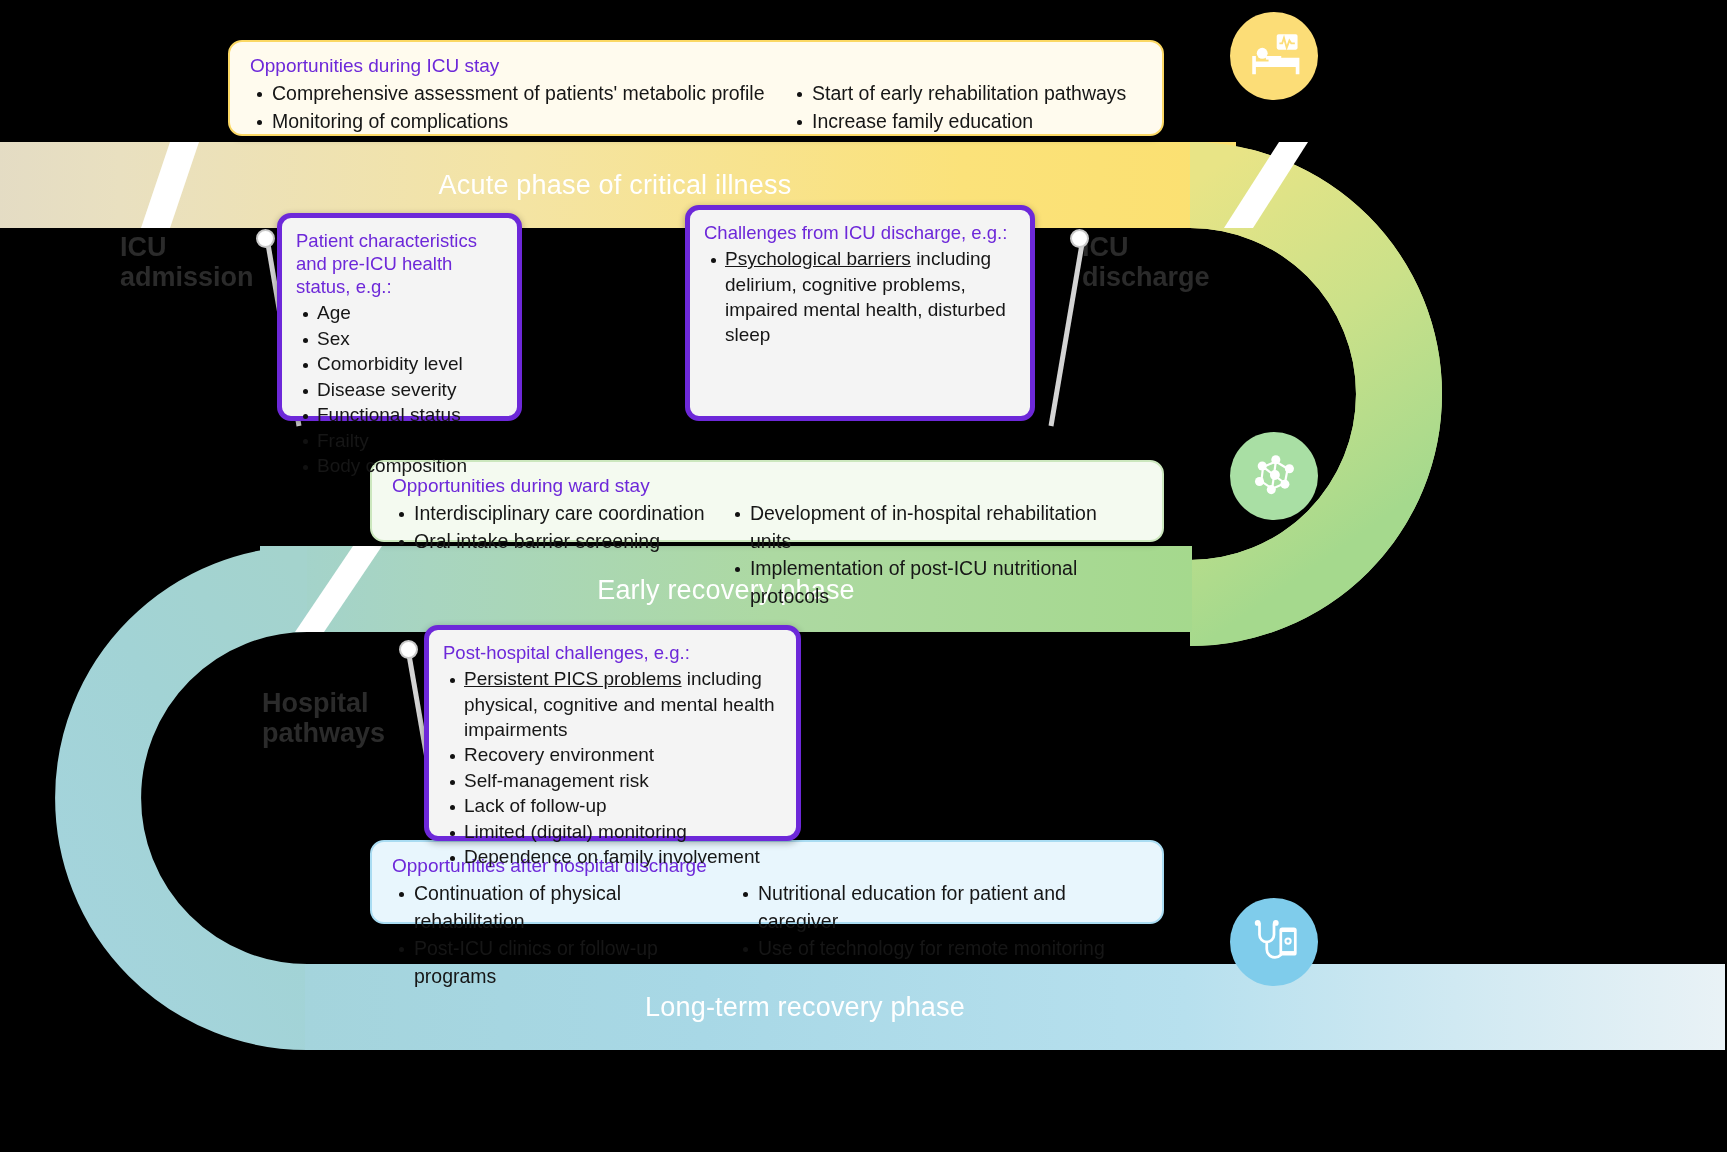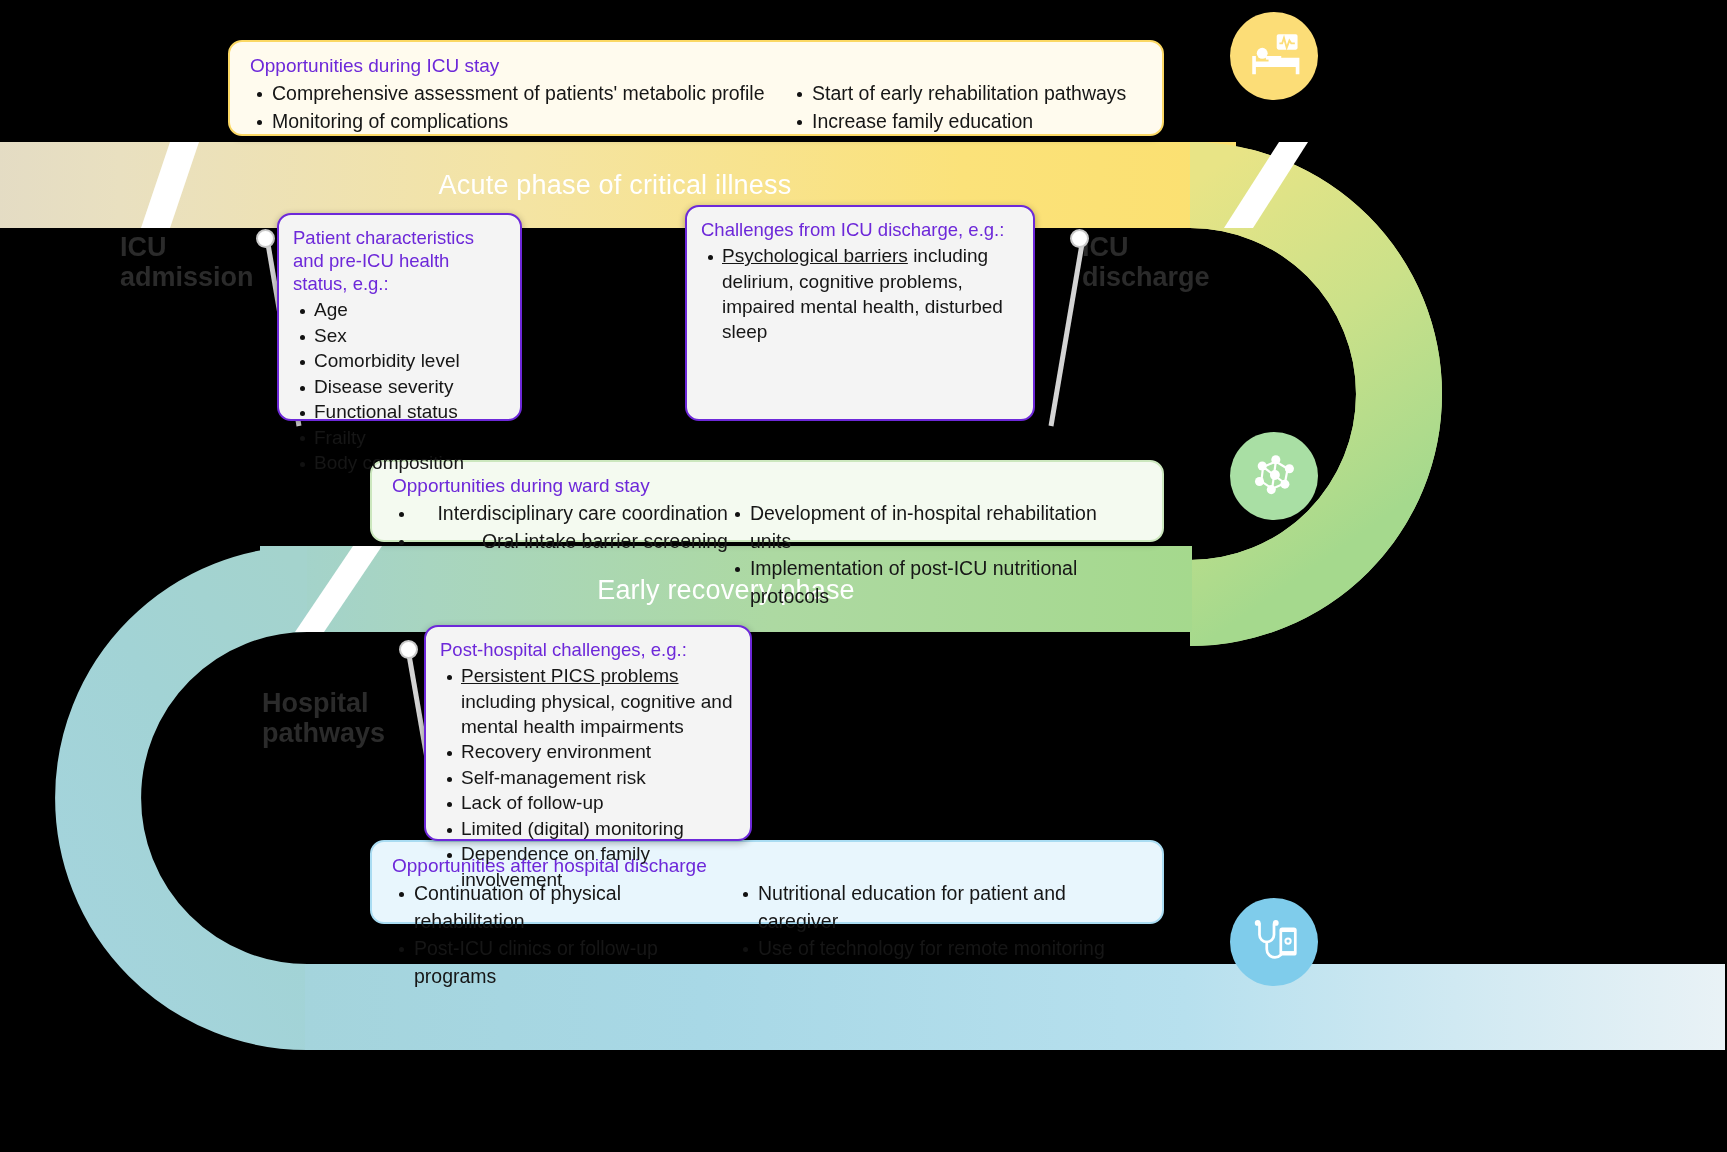--- a/index.html
+++ b/index.html
@@ -35,34 +35,34 @@
   .opp .cols{display:flex;gap:0px;}
   .opp .cols ul{font-size:19.5px;line-height:1.42;}
   .opp .cols ul li{padding-left:22px;}
 
   #card-icu{left:228px;top:40px;width:936px;height:96px;
       background:#fffbee;border:2.5px solid #fbd864;}
   #card-icu .cols ul:first-child{width:540px;}
 
   #card-ward{left:370px;top:460px;width:794px;height:82px;
       background:#f4faf0;border:2.5px solid #cbe7bd;}
-  #card-ward .cols ul:first-child{width:352px;text-align:right;}
+  #card-ward .cols ul:first-child{width:352px;}
 
   #card-post{left:370px;top:840px;width:794px;height:84px;
       background:#e8f6fd;border:2.5px solid #a9dcf2;}
   #card-post .cols ul:first-child{width:352px;}
 
   
-  .grey{background:#f4f4f4;border:2px solid #6d28d9;padding:11px 14px 12px 14px;}
+  .grey{background:#f4f4f4;border:5px solid #6d28d9;padding:11px 14px 12px 14px;}
   .grey .title{font-size:18.5px;line-height:1.25;margin-bottom:2px;}
   .grey ul{font-size:19px;line-height:1.34;}
 
   #card-patient{left:277px;top:213px;width:245px;height:208px;}
   #card-challenge{left:685px;top:205px;width:350px;height:216px;}
-  #card-posthosp{left:424px;top:625px;width:328px;height:216px;}
+  #card-posthosp{left:424px;top:625px;width:377px;height:216px;}
 
   
   .pin-svg{position:absolute;}
   .pin-dot{position:absolute;width:19px;height:19px;border-radius:50%;
         background:#fff;border:2.5px solid #c9c9c9;box-sizing:border-box;}
 
   
   .badge{position:absolute;border-radius:50%;display:flex;
          align-items:center;justify-content:center;}
   #badge-icu{left:1230px;top:12px;width:88px;height:88px;background:#fcdd77;}
@@ -121,20 +121,21 @@
     <rect x="305" y="964" width="1420" height="86" fill="url(#gLong)"></rect>
 
     <polygon points="170,142 199,142 170,228 141,228" fill="#ffffff"></polygon>
     <polygon points="1293,142 1322,142 1265,228 1236,228" fill="#ffffff" opacity="0"></polygon>
     <polygon points="1279,142 1308,142 1253,228 1224,228" fill="#ffffff"></polygon>
     <polygon points="353,546 382,546 324,632 295,632" fill="#ffffff"></polygon>
   </svg>
 
   <div class="phase-label" id="lbl-acute" style="left:0;top:170px;width:1230px;">Acute phase of critical illness</div>
   <div class="phase-label" id="lbl-early" style="left:260px;top:575px;width:932px;">Early recovery phase</div>
+  <div class="phase-label" id="lbl-long" style="left:305px;top:992px;width:1000px;">Long-term recovery phase</div>
 
   <div class="milestone" style="left:120px;top:232px;width:160px;">ICU
 admission</div>
   <div class="milestone" style="left:1082px;top:232px;width:160px;">ICU
 discharge</div>
   <div class="milestone" style="left:262px;top:688px;width:200px;">Hospital
 pathways</div>
 
   <svg class="pin-svg" style="left:255px;top:232px;width:60px;height:200px;" viewBox="0 0 60 200">
     <line x1="12" y1="6" x2="44" y2="194" stroke="#d4d4d4" stroke-width="5"></line>

